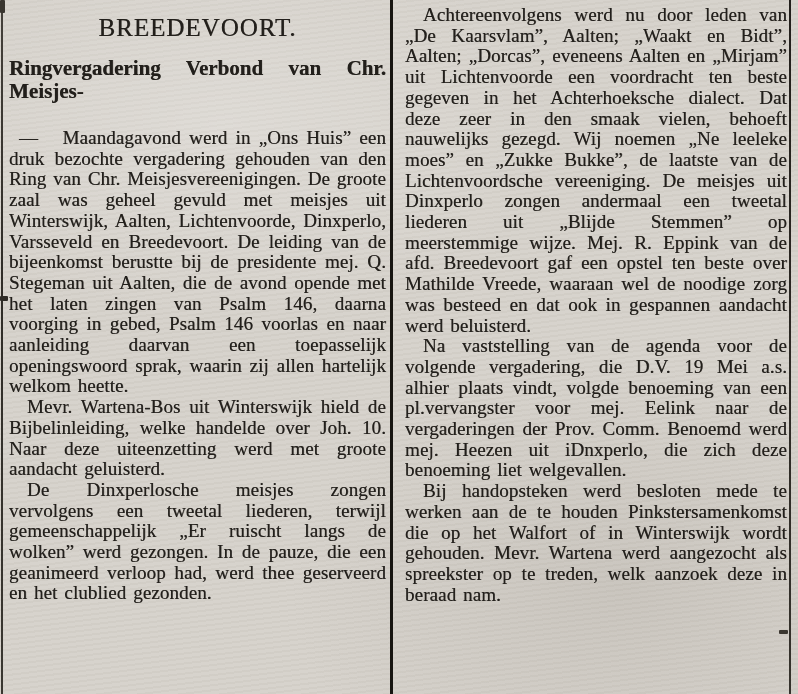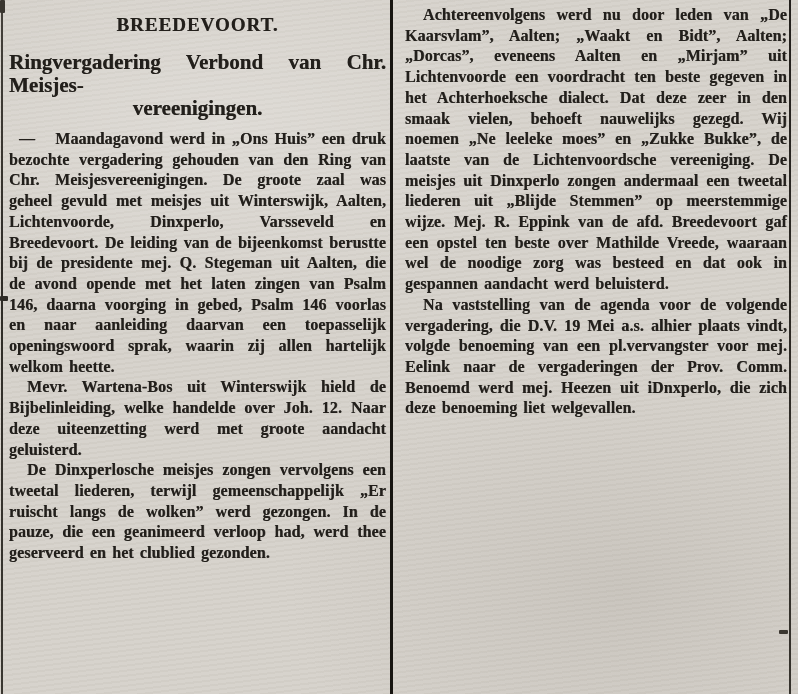--- a/index.html
+++ b/index.html
@@ -29,72 +29,71 @@
   .speck-a { left: 0;   top: 296px; width: 8px; height: 5px; }
   .speck-b { left: 0;   top: 0;    width: 5px; height: 13px; background:#39352f; }
   .speck-c { left: 779px; top: 630px; width: 9px; height: 4px; background:#3a362f; }
 
   .col { position: absolute; }
   .col-left  { left: 9px;  top: 10px; width: 377px; }
   .col-right { left: 405px; top: 5px;  width: 382px; }
 
   .title {
     margin: 4px 0 0;
-    font-size: 19px;
-    font-weight: bold;
+    font-size: 25px;
+    font-weight: normal;
     text-align: center;
     letter-spacing: 1px;
     text-shadow: 0.4px 0 0 rgba(30,27,22,0.7);
   }
 
   .subtitle {
-    margin: 15px 0 9px;
+    margin: 15px 0 25px;
     font-size: 21px;
     font-weight: bold;
     line-height: 23px;
     text-shadow: 0.4px 0 0 rgba(30,27,22,0.7);
   }
   .subtitle-line1 { display: block; text-align: justify; text-align-last: justify; }
   .subtitle-line2 { display: block; text-align: center; }
 
   .body-par {
     margin: 0;
-    font-size: 16px;
+    font-size: 19px;
     line-height: 20.7px;
     text-align: justify;
     text-indent: 18px;
     word-spacing: 2px;
     letter-spacing: 0.1px;
     text-shadow: 0.35px 0 0 rgba(34,31,27,0.65);
-    font-weight: bold;
   }
   .lead-par { text-indent: 10px; }
 </style>
 </head>
 <body>
 
 <div class="paper">
 
   <div class="rule rule-left"></div>
   <div class="rule rule-center"></div>
   <div class="rule rule-right"></div>
 
   <div class="speck speck-a"></div>
   <div class="speck speck-b"></div>
   <div class="speck speck-c"></div>
 
   <section class="col col-left">
     <h1 class="title">BREEDEVOORT.</h1>
     <h2 class="subtitle">
       <span class="subtitle-line1">Ringvergadering Verbond van Chr. Meisjes-</span>
-      <span class="subtitle-line2">vereenigingen.</span>
     </h2>
     <p class="body-par lead-par">—&nbsp;&nbsp;&nbsp;Maandagavond werd in „Ons Huis” een druk bezochte vergadering gehouden van den Ring van Chr. Meisjesvereenigingen. De groote zaal was geheel gevuld met meisjes uit Winterswijk, Aalten, Lichtenvoorde, Dinxperlo, Varsseveld en Breedevoort. De leiding van de bijeenkomst berustte bij de presidente mej. Q. Stegeman uit Aalten, die de avond opende met het laten zingen van Psalm 146, daarna voorging in gebed, Psalm 146 voorlas en naar aanleiding daarvan een toepasselijk openingswoord sprak, waarin zij allen hartelijk welkom heette.</p>
-    <p class="body-par">Mevr. Wartena-Bos uit Winterswijk hield de Bijbelinleiding, welke handelde over Joh. 12. Naar deze uiteenzetting werd met groote aandacht geluisterd.</p>
+    <p class="body-par">Mevr. Wartena-Bos uit Winterswijk hield de Bijbelinleiding, welke handelde over Joh. 10. Naar deze uiteenzetting werd met groote aandacht geluisterd.</p>
     <p class="body-par">De Dinxperlosche meisjes zongen vervolgens een tweetal liederen, terwijl gemeenschappelijk „Er ruischt langs de wolken” werd gezongen. In de pauze, die een geanimeerd verloop had, werd thee geserveerd en het clublied gezonden.</p>
   </section>
 
   <section class="col col-right">
     <p class="body-par">Achtereenvolgens werd nu door leden van „De Kaarsvlam”, Aalten; „Waakt en Bidt”, Aalten; „Dorcas”, eveneens Aalten en „Mirjam” uit Lichtenvoorde een voordracht ten beste gegeven in het Achterhoeksche dialect. Dat deze zeer in den smaak vielen, behoeft nauwelijks gezegd. Wij noemen „Ne leeleke moes” en „Zukke Bukke”, de laatste van de Lichtenvoordsche vereeniging. De meisjes uit Dinxperlo zongen andermaal een tweetal liederen uit „Blijde Stemmen” op meerstemmige wijze. Mej. R. Eppink van de afd. Breedevoort gaf een opstel ten beste over Mathilde Vreede, waaraan wel de noodige zorg was besteed en dat ook in gespannen aandacht werd beluisterd.</p>
     <p class="body-par">Na vaststelling van de agenda voor de volgende vergadering, die D.V. 19 Mei a.s. alhier plaats vindt, volgde benoeming van een pl.vervangster voor mej. Eelink naar de vergaderingen der Prov. Comm. Benoemd werd mej. Heezen uit iDnxperlo, die zich deze benoeming liet welgevallen.</p>
+    <p class="body-par">Bij handopsteken werd besloten mede te werken aan de te houden Pinkstersamenkomst die op het Walfort of in Winterswijk wordt gehouden. Mevr. Wartena werd aangezocht als spreekster op te treden, welk aanzoek deze in beraad nam.</p>
   </section>
 
 </div>
 
 </body></html>

